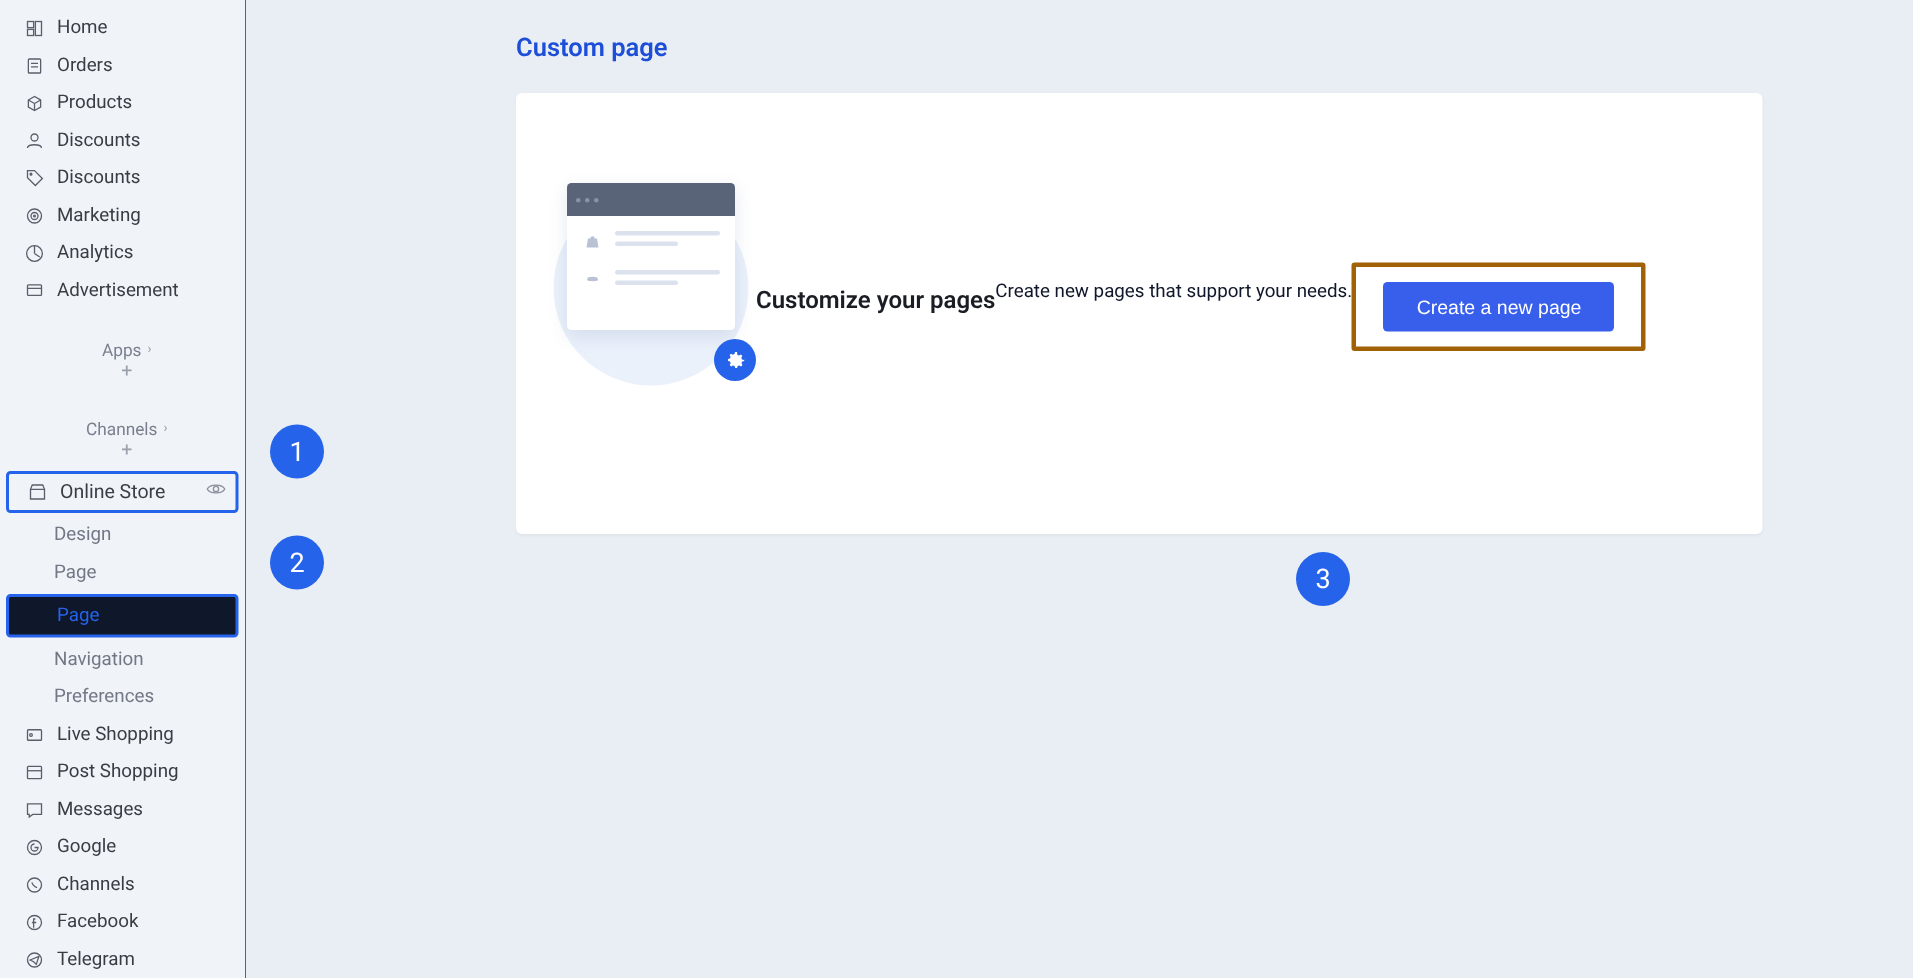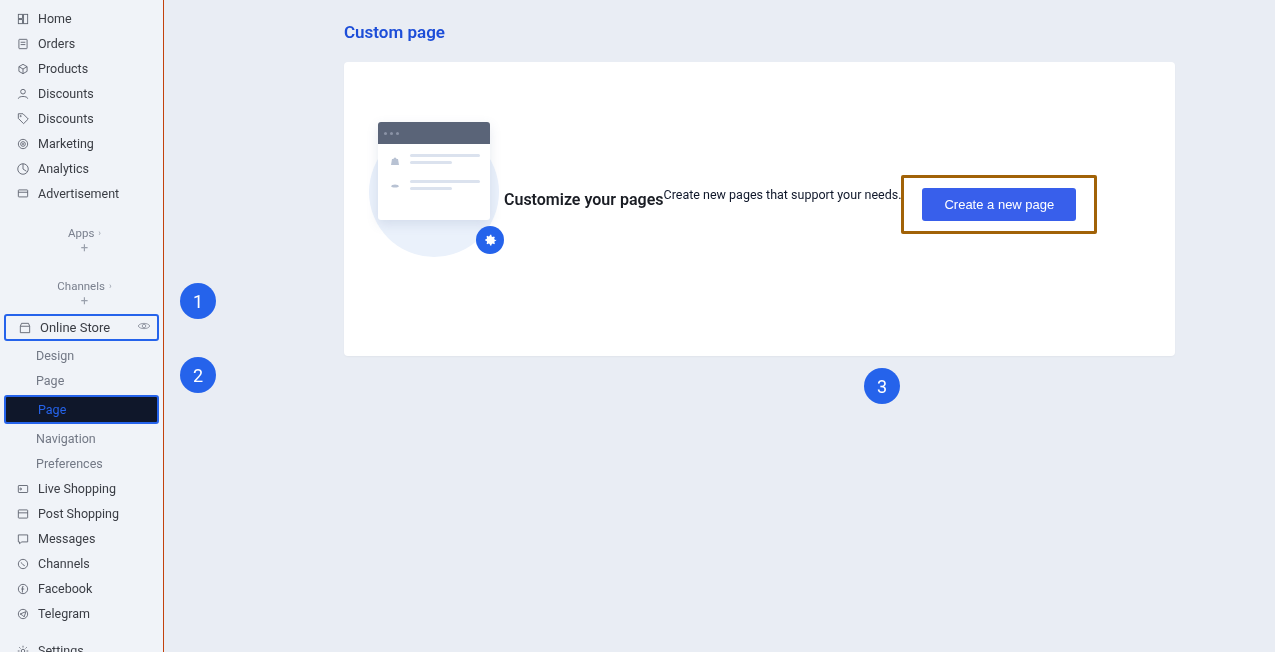--- a/index.html
+++ b/index.html
@@ -252,20 +252,29 @@
         </span>
       <span>Post Shopping</span>
     </div>
     <div class="side-item">
       <span class="side-icon">
           <svg viewBox="0 0 24 24">
             <path d="M4 5 H20 V17 H10 L6 20 V17 H4 Z"></path>
           </svg>
         </span>
       <span>Messages</span>
+    </div>
+    <div class="side-item">
+      <span class="side-icon">
+          <svg viewBox="0 0 24 24">
+            <circle cx="12" cy="12" r="8"></circle>
+            <path d="M12 8 A4 4 0 1 0 16 12 H12"></path>
+          </svg>
+        </span>
+      <span>Google</span>
     </div>
     <div class="side-item">
       <span class="side-icon">
           <svg viewBox="0 0 24 24">
             <circle cx="12" cy="12" r="8"></circle>
             <path d="M9 9 C9 9 10 13 15 15"></path>
           </svg>
         </span>
       <span>Channels</span>
     </div>

